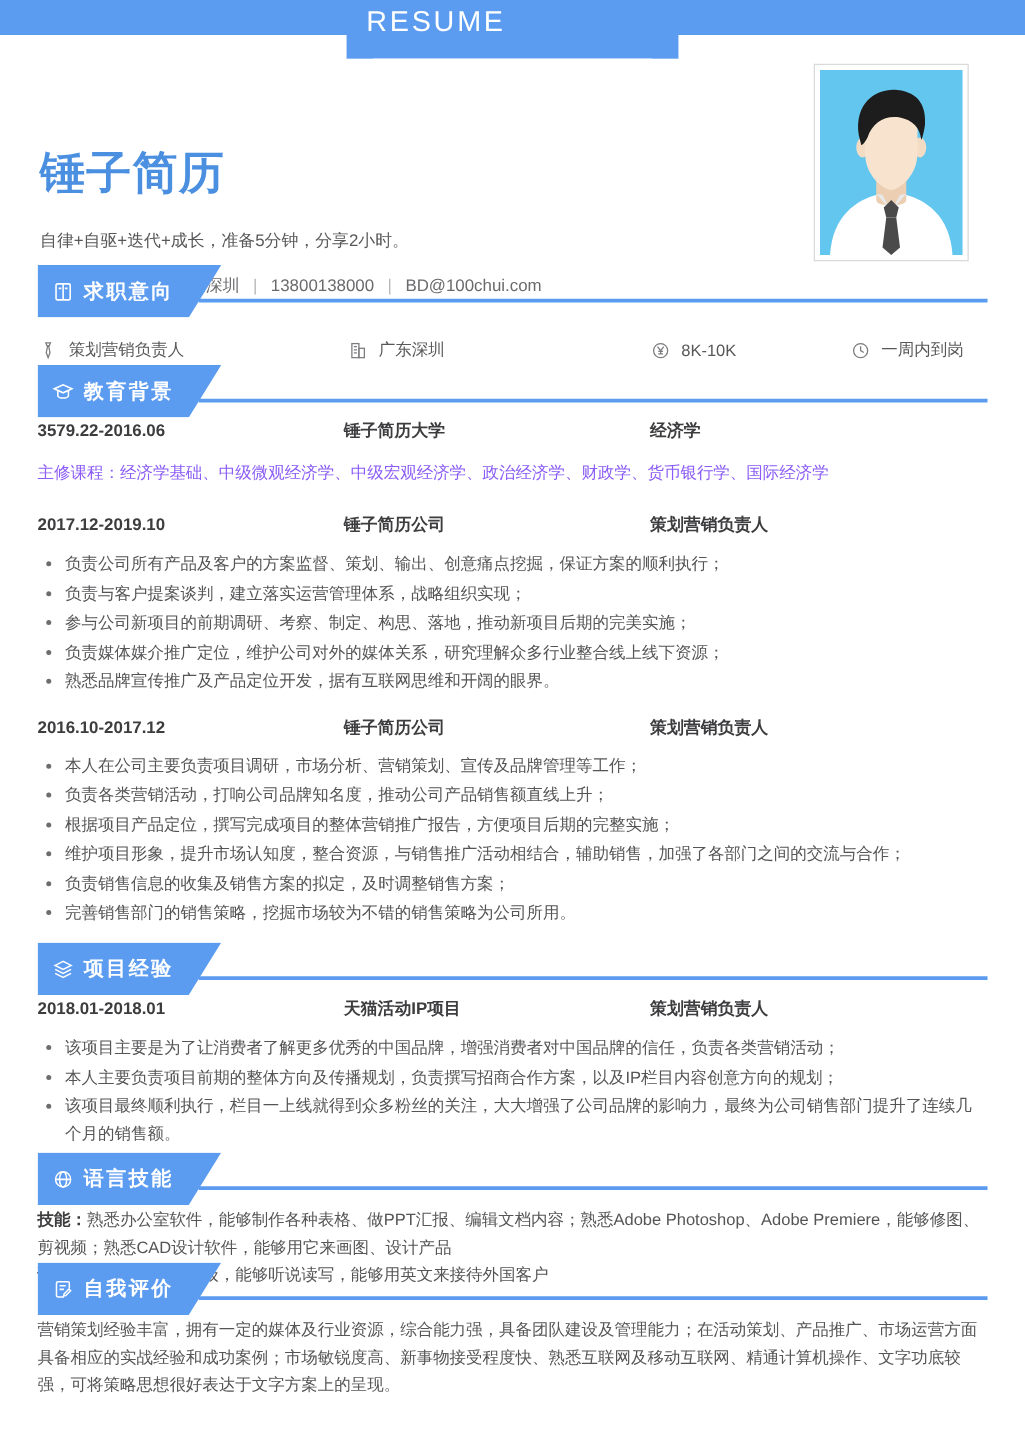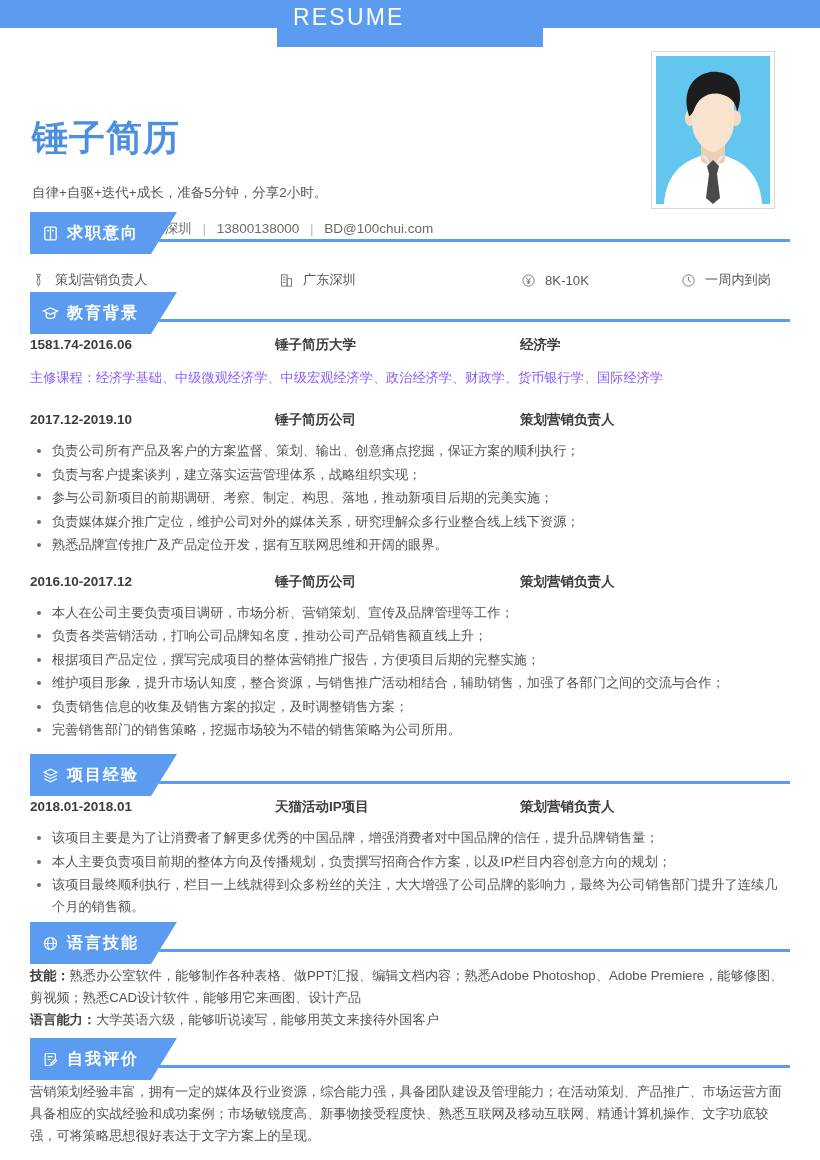--- a/index.html
+++ b/index.html
@@ -324,21 +324,21 @@
           <svg width="17" height="17" viewBox="0 0 24 24" fill="none" stroke="#ffffff" stroke-width="1.8">
             <path d="M2 8.5L12 4l10 4.5L12 13z"></path>
             <path d="M6 10.8V16c0 1.6 2.7 3 6 3s6-1.4 6-3v-5.2"></path>
           </svg>
         </span>
         <span class="sec-title">教育背景</span>
       </div>
     </div>
     <div class="sec-body">
       <div class="meta-row">
-        <div class="meta-date">1581.74-2016.06</div>
+        <div class="meta-date">3579.22-2016.06</div>
         <div class="meta-org">锤子简历大学</div>
         <div class="meta-role">经济学</div>
       </div>
       <div class="course-line">主修课程：经济学基础、中级微观经济学、中级宏观经济学、政治经济学、财政学、货币银行学、国际经济学</div>
     </div>
   </div>
 
   <div class="section" style="top:397px">
     <div class="sec-body">
 
@@ -390,21 +390,21 @@
         <span class="sec-title">项目经验</span>
       </div>
     </div>
     <div class="sec-body">
       <div class="meta-row">
         <div class="meta-date">2018.01-2018.01</div>
         <div class="meta-org">天猫活动IP项目</div>
         <div class="meta-role">策划营销负责人</div>
       </div>
       <ul class="bullets">
-        <li>该项目主要是为了让消费者了解更多优秀的中国品牌，增强消费者对中国品牌的信任，提升品牌销售量；</li>
+        <li>该项目主要是为了让消费者了解更多优秀的中国品牌，增强消费者对中国品牌的信任，负责各类营销活动；</li>
         <li>本人主要负责项目前期的整体方向及传播规划，负责撰写招商合作方案，以及IP栏目内容创意方向的规划；</li>
         <li>该项目最终顺利执行，栏目一上线就得到众多粉丝的关注，大大增强了公司品牌的影响力，最终为公司销售部门提升了连续几个月的销售额。</li>
       </ul>
     </div>
   </div>
 
   <div class="section" style="top:922px">
     <div class="sec-head">
       <div class="sec-rule" style="width: 631px;"></div>
       <div class="sec-tab">
@@ -421,21 +421,21 @@
     <div class="sec-body">
       <div class="para">
         <b>技能：</b><span>熟悉办公室软件，能够制作各种表格、做PPT汇报、编辑文档内容；熟悉Adobe Photoshop、Adobe Premiere，能够修图、剪视频；熟悉CAD设计软件，能够用它来画图、设计产品</span>
       </div>
       <div class="para">
         <b>语言能力：</b><span>大学英语六级，能够听说读写，能够用英文来接待外国客户</span>
       </div>
     </div>
   </div>
 
-  <div class="section" style="top:1038px">
+  <div class="section" style="top:1010px">
     <div class="sec-head">
       <div class="sec-rule" style="width: 631px;"></div>
       <div class="sec-tab">
         <span class="sec-icon">
           <svg width="17" height="17" viewBox="0 0 24 24" fill="none" stroke="#ffffff" stroke-width="1.7">
             <path d="M19 11V5a1.5 1.5 0 0 0-1.5-1.5H6A1.5 1.5 0 0 0 4.5 5v14A1.5 1.5 0 0 0 6 20.5h7"></path>
             <line x1="8" y1="8" x2="15" y2="8"></line>
             <line x1="8" y1="12" x2="13" y2="12"></line>
             <path d="M20.5 13.5l-5.5 5.5-2.5.6.6-2.5 5.5-5.5z"></path>
           </svg>

